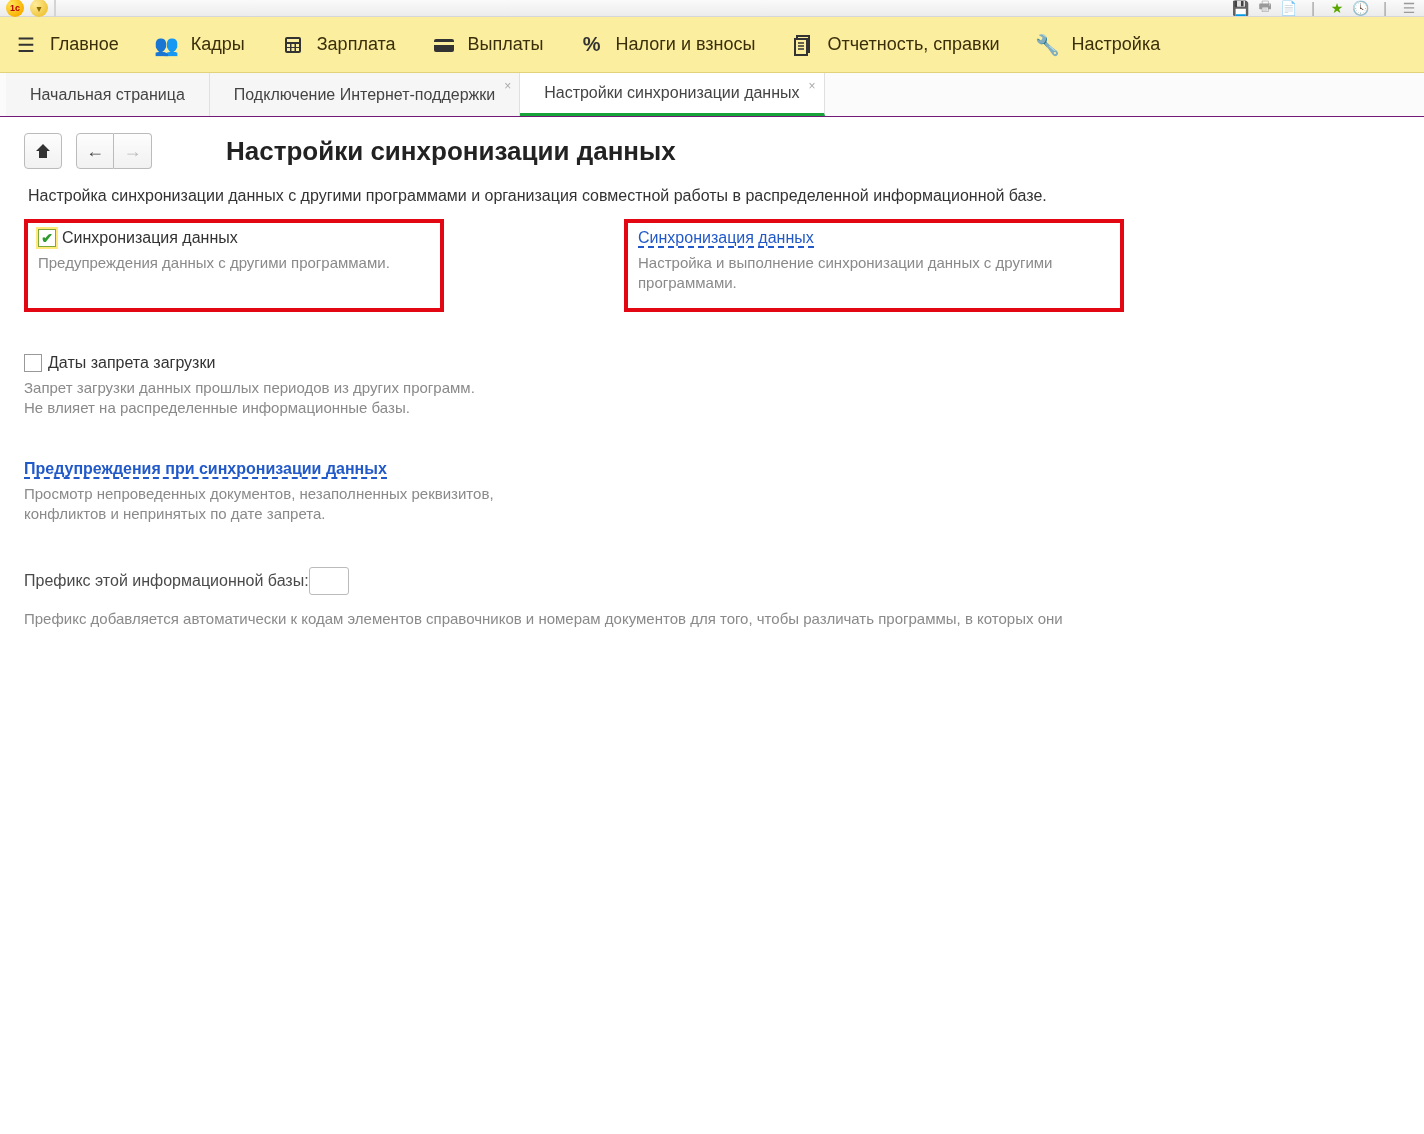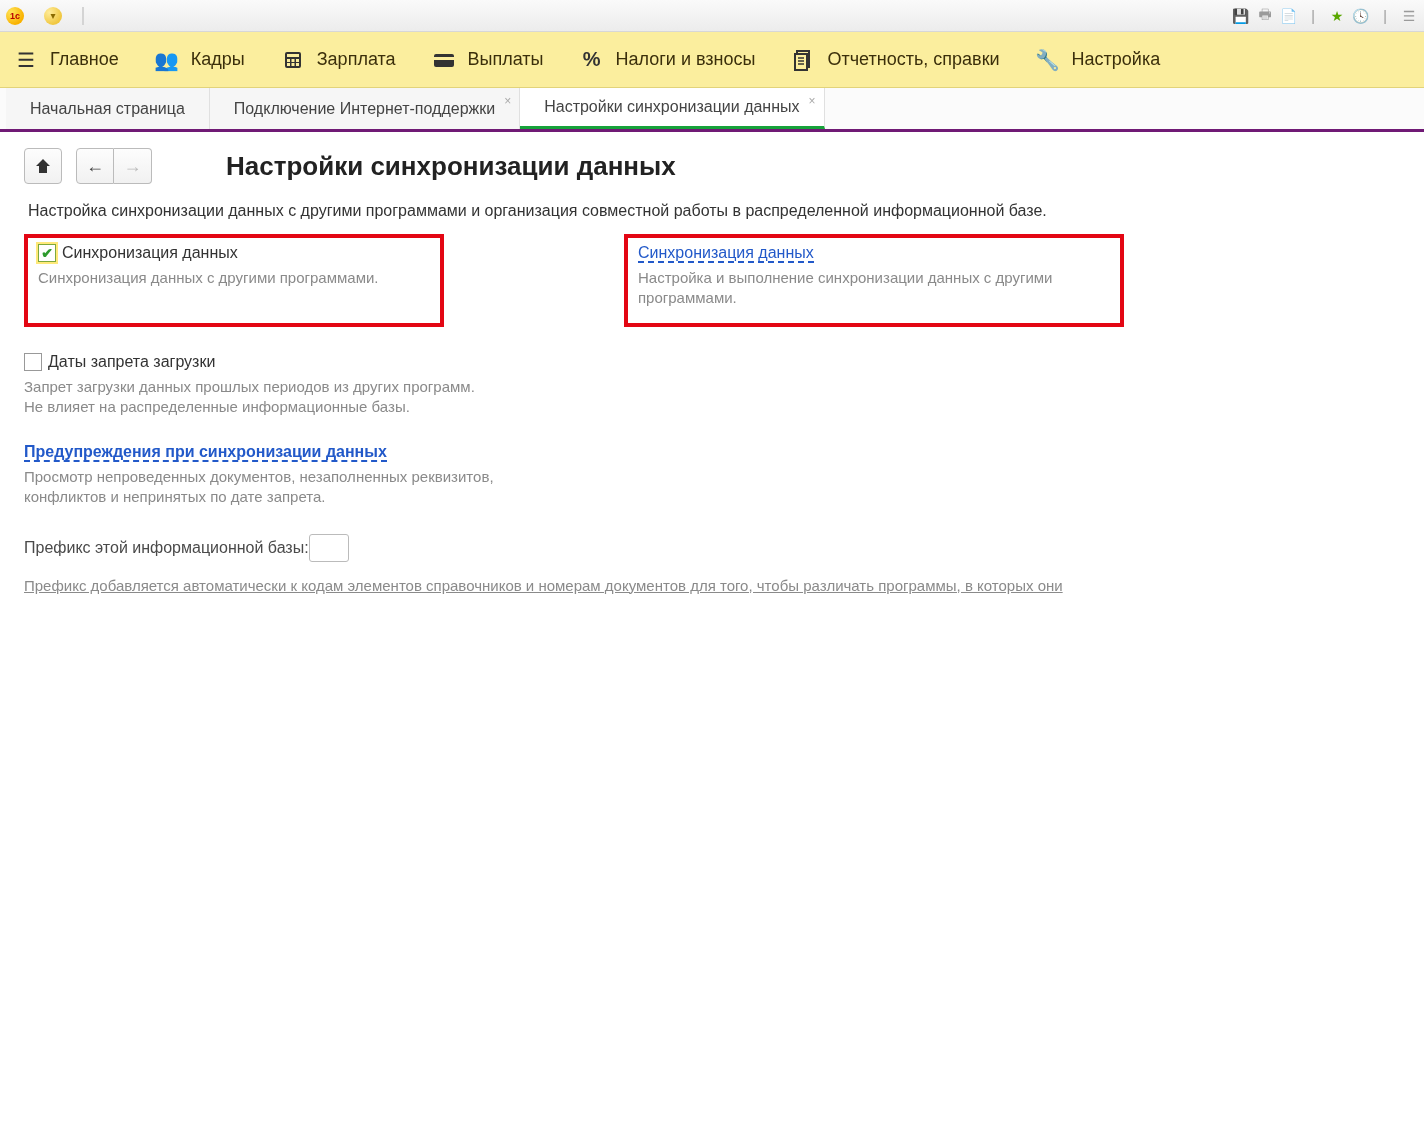--- a/index.html
+++ b/index.html
@@ -5,29 +5,29 @@
   * { box-sizing: border-box; margin: 0; padding: 0; }
   body {
     font-family: Arial, sans-serif;
     font-size: 14px;
     background: #fff;
     width: 1424px;
     overflow: hidden;
   }
   
   .titlebar {
-    height: 32px;
+    height: 17px;
     background: linear-gradient(#fafafa,#ececec);
     border-bottom: 1px solid #d7d7d7;
     display: flex;
     align-items: center;
     padding: 0 6px;
     color: #555;
     font-size: 13px;
-    gap: 20px;
+    gap: 6px;
   }
   .titlebar .logo {
     width: 18px; height: 18px;
     border-radius: 50%;
     background: radial-gradient(circle at 30% 30%, #ffe55a, #f9b200 70%);
     display:flex;align-items:center;justify-content:center;
     font-size:9px;font-weight:bold;color:#b80000;
   }
   .titlebar .drop-arrow {
     width:18px;height:18px;border-radius:50%;
@@ -64,21 +64,21 @@
     width:24px;height:24px;
     display:flex;align-items:center;justify-content:center;
     color:#333;font-size:20px;
   }
   
   .tabs {
     height: 44px;
     display:flex;
     align-items: stretch;
     background:#fbfbfb;
-    border-bottom:3px solid #701a75;
+    border-bottom:1px solid #701a75;
     padding-left:6px;
   }
   .tab {
     display:flex;align-items:center;
     padding: 0 24px;
     font-size:16px;color:#444;
     border-right:1px solid #e0e0e0;
     position:relative;
     background:#f6f6f6;
     cursor:pointer;
@@ -145,21 +145,21 @@
   }
   .desc {
     font-size:15px;color:#8a8a8a; line-height:1.35;
   }
   a.link {
     color:#2259c9;text-decoration:underline;font-size:16px;
     border-bottom:2px dashed #2259c9;
     text-decoration:none;
     cursor:pointer;
   }
-  .section { margin-top:26px; }
+  .section { margin-top:42px; }
   .prefix-row {
     display:flex;align-items:center;gap:0;font-size:16px;color:#4a4a4a;
   }
   .prefix-input {
     width:40px;height:28px;border:1px solid #bbb;border-radius:3px;
     background:#fff;
   }
 </style>
 </head>
 <body>
@@ -270,21 +270,21 @@
   </div>
 
   <p class="intro">Настройка синхронизации данных с другими программами и организация совместной работы в распределенной информационной базе.</p>
 
   <div class="two-col">
     <div class="redbox col-left">
       <div class="checkbox-row">
         <span class="checkbox">✔</span>
         <span>Синхронизация данных</span>
       </div>
-      <div class="desc">Синхронизация данных с другими программами.</div>
+      <div class="desc">Предупреждения данных с другими программами.</div>
     </div>
 
     <div class="redbox col-right">
       <div style="margin-bottom:6px;">
         <a class="link">Синхронизация данных</a>
       </div>
       <div class="desc">Настройка и выполнение синхронизации данных с другими программами.</div>
     </div>
   </div>
 
@@ -303,15 +303,15 @@
     </div>
     <div class="desc" style="white-space:pre-line;">Просмотр непроведенных документов, незаполненных реквизитов,
 конфликтов и непринятых по дате запрета.</div>
   </div>
 
   <div class="section">
     <div class="prefix-row">
       <span>Префикс этой информационной базы:</span>
       <input class="prefix-input" type="text" style="">
     </div>
-    <div class="desc" style="margin-top:14px;text-decoration:underline;">Префикс добавляется автоматически к кодам элементов справочников и номерам документов для того, чтобы различать программы, в которых они</div>
+    <div class="desc" style="margin-top:14px;">Префикс добавляется автоматически к кодам элементов справочников и номерам документов для того, чтобы различать программы, в которых они</div>
   </div>
 </div>
 
 </body></html>

